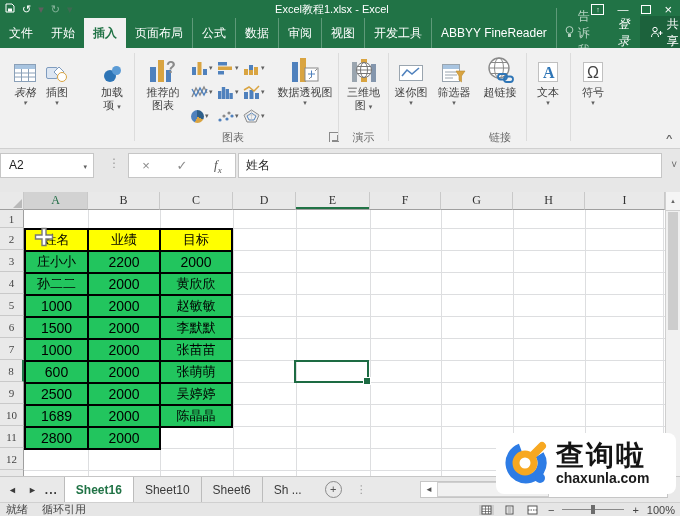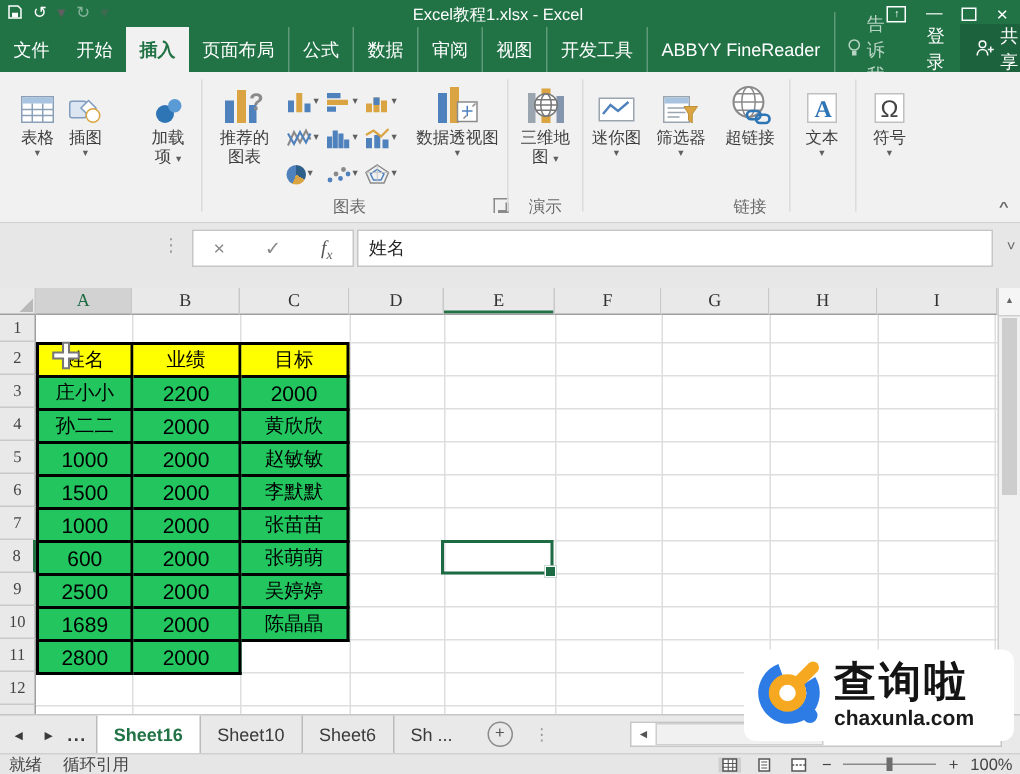--- a/index.html
+++ b/index.html
@@ -18,21 +18,21 @@
                   align-items:center;justify-content:center;font-size:7px;line-height:7px;}
   
   .menubar{position:absolute;left:0;top:18px;width:680px;height:30px;background:#217346;
            display:flex;align-items:stretch;color:#fff;font-size:12px;}
   .mtab{display:flex;align-items:center;padding:0 9px;cursor:default;white-space:nowrap;}
   .mtab.sep{border-right:1px solid rgba(255,255,255,.28);}
   .mtab.active{background:#f1f1f1;color:#217346;font-weight:bold;}
   .menu-right{margin-left:auto;display:flex;align-items:center;}
   .tellme{display:flex;align-items:center;gap:4px;color:#b7d4c3;padding:0 8px;
           border-left:1px solid rgba(255,255,255,.28);}
-  .signin{padding:0 10px;}
+  .signin{padding:0 10px;font-style:italic;}
   .share{display:flex;align-items:center;gap:4px;padding:0 10px;background:rgba(0,0,0,.14);}
   
   .ribbon{position:absolute;left:0;top:48px;width:680px;height:101px;background:#f1f1f1;
           border-bottom:1px solid #d0d0d0;box-sizing:border-box;}
   .rbtn{position:absolute;top:4px;display:flex;flex-direction:column;align-items:center;
         font-size:11px;line-height:13px;color:#3f3f3f;text-align:center;}
   .ric{height:32px;display:flex;align-items:flex-end;justify-content:center;padding-bottom:2px;}
   .dd{font-size:7px;color:#5f5f5f;line-height:8px;}
   .rsep{position:absolute;top:5px;height:88px;width:1px;background:#dcdcdc;}
   .rgl{position:absolute;top:82px;font-size:11px;color:#6a6a6a;text-align:center;}
@@ -193,21 +193,21 @@
               <path d="M1.5 11c0-2.5 1.6-4 3.5-4s3.5 1.5 3.5 4" fill="none" stroke="#fff"></path>
               <path d="M10.5 5v4M8.5 7h4" stroke="#fff"></path>
             </svg>
         </span>
         <span>共享</span>
       </div>
     </div>
   </div>
 
   <div class="ribbon">
-    <div class="rbtn" style="left:4px;width:42px;">
+    <div class="rbtn" style="left:4px;width:42px;font-style:italic;">
       <span class="ric">
         <svg width="24" height="22" viewBox="0 0 24 22">
             <rect x="1.5" y="2.5" width="21" height="17" fill="#fff" stroke="#8aa0b8"></rect>
             <rect x="2" y="3" width="20" height="4" fill="#a8c4e0"></rect>
             <path d="M1.5 11h21M1.5 15h21M8.5 7v12.5M15.5 7v12.5" stroke="#8aa0b8"></path>
           </svg>
       </span>
       <span>表格</span>
       <span class="dd">▾</span>
     </div>
@@ -409,20 +409,24 @@
             <text x="6" y="18" font-size="16" fill="#444">Ω</text>
           </svg>
       </span>
       <span>符号</span>
       <span class="dd">▾</span>
     </div>
     <span class="collapse">^</span>
   </div>
 
   <div class="fbar">
+    <div class="namebox">
+      <span>A2</span>
+      <span class="dd">▾</span>
+    </div>
     <span class="fdots">⋮</span>
     <div class="fxbox">
       <span>×</span>
       <span>✓</span>
       <span class="fxit">f<sub style="font-size:9px;">x</sub></span>
     </div>
     <div class="finput">姓名</div>
     <span class="fchev">˅</span>
   </div>
 

